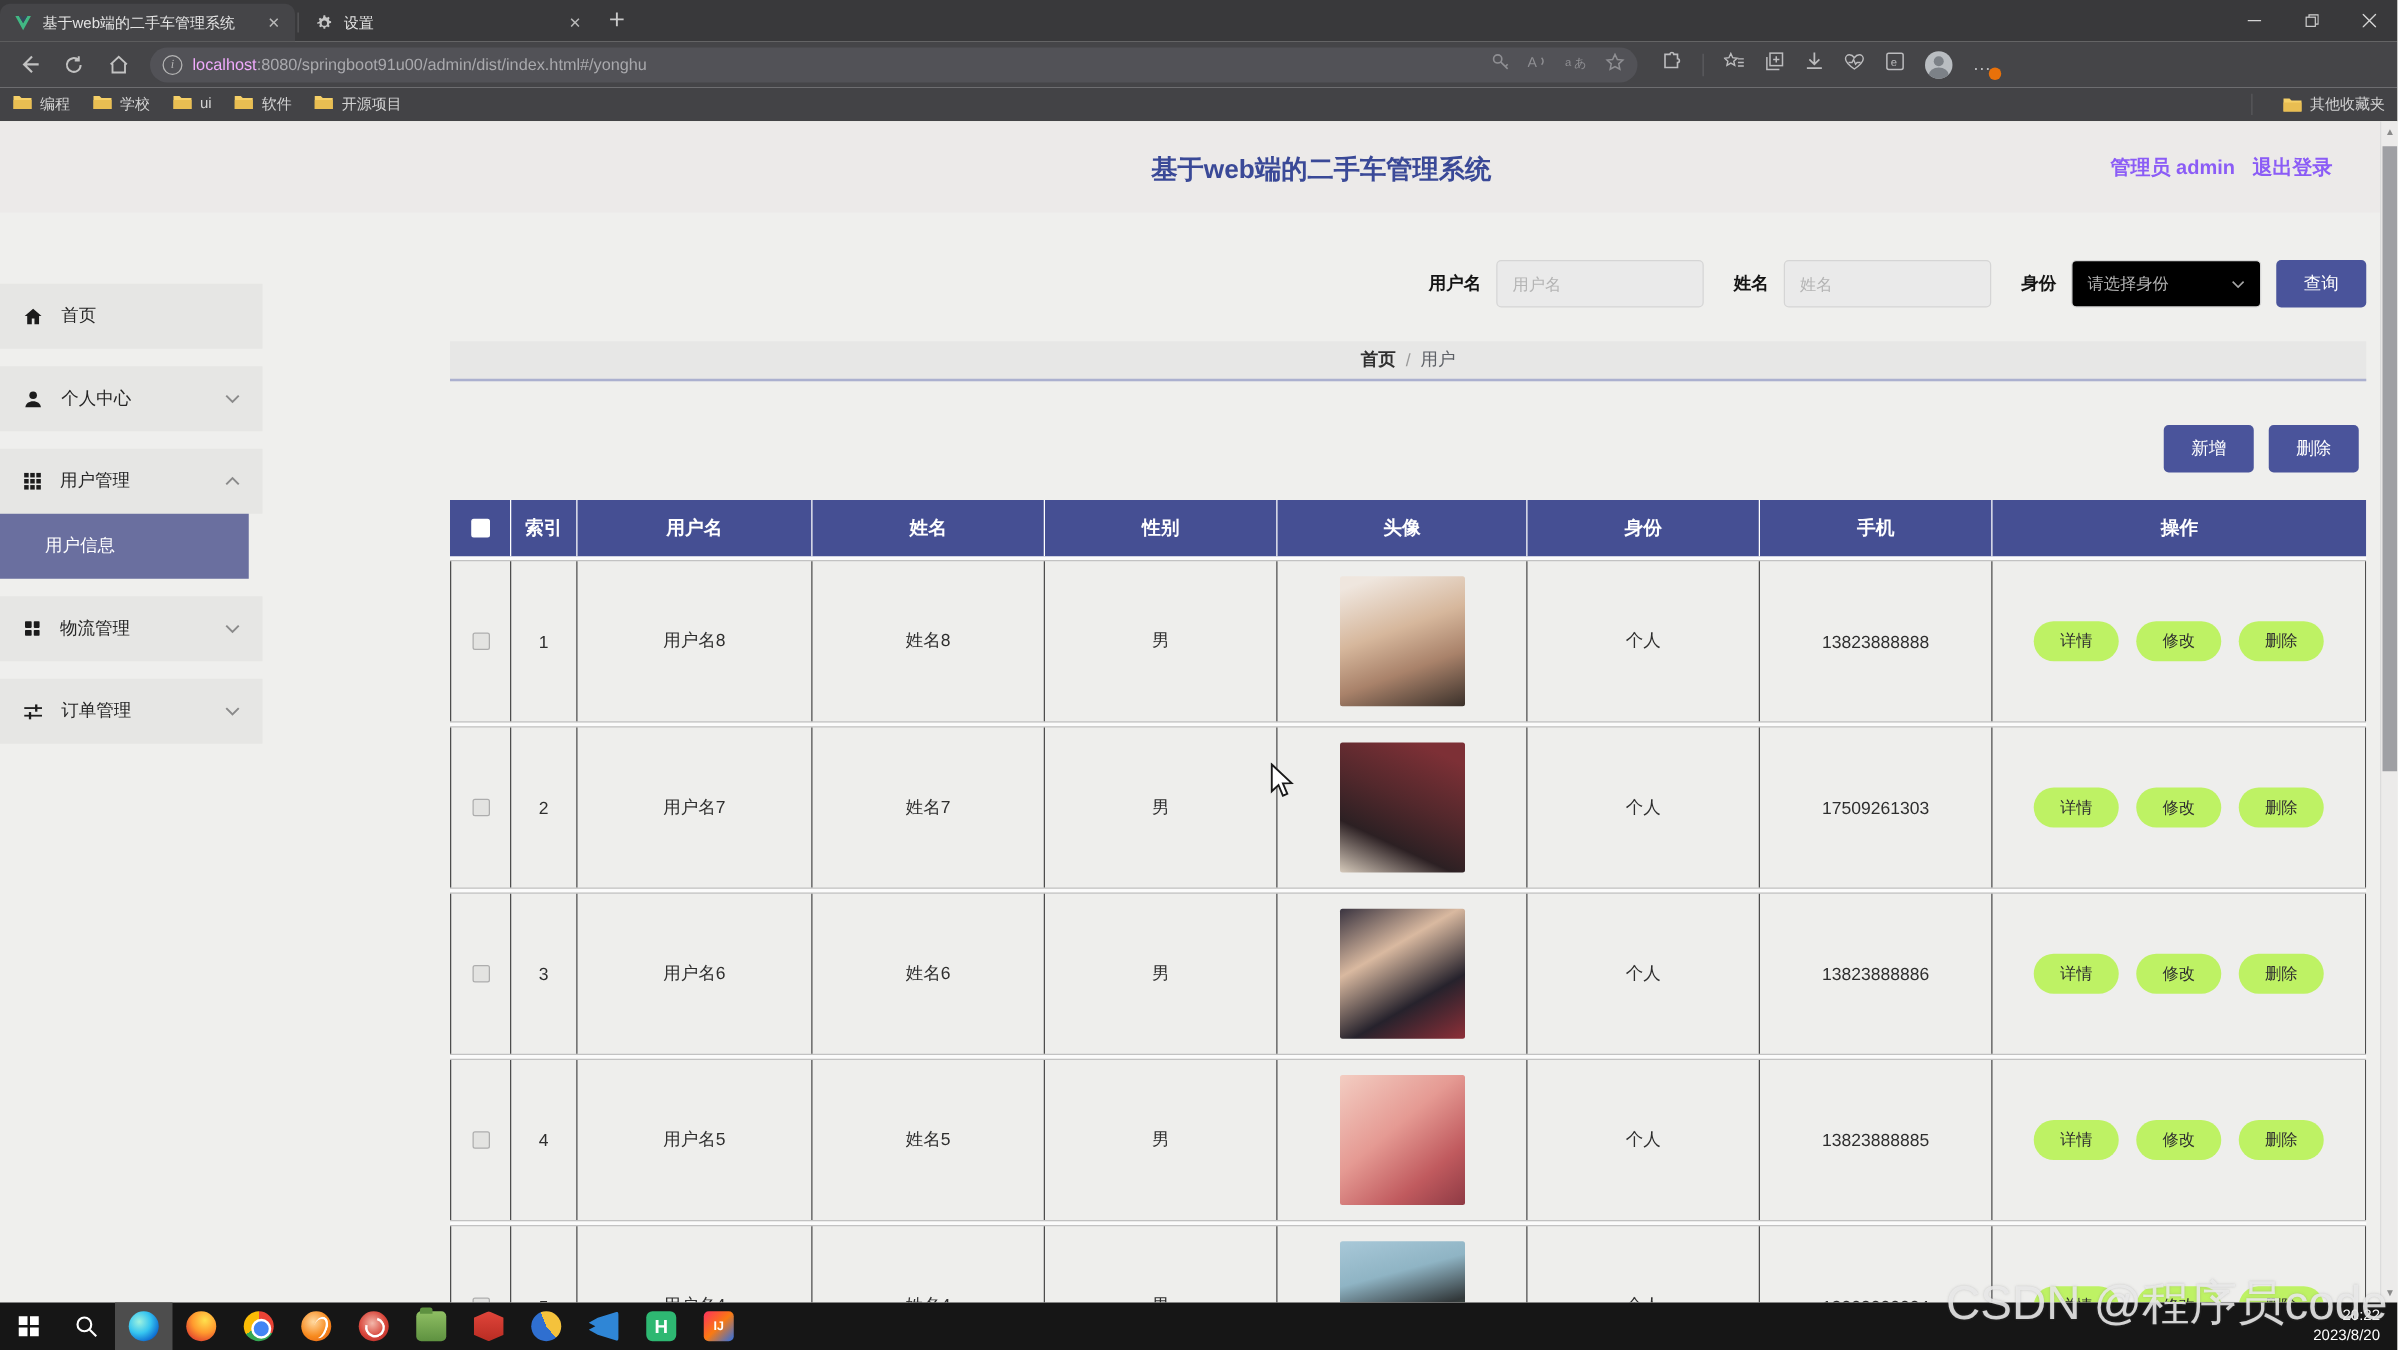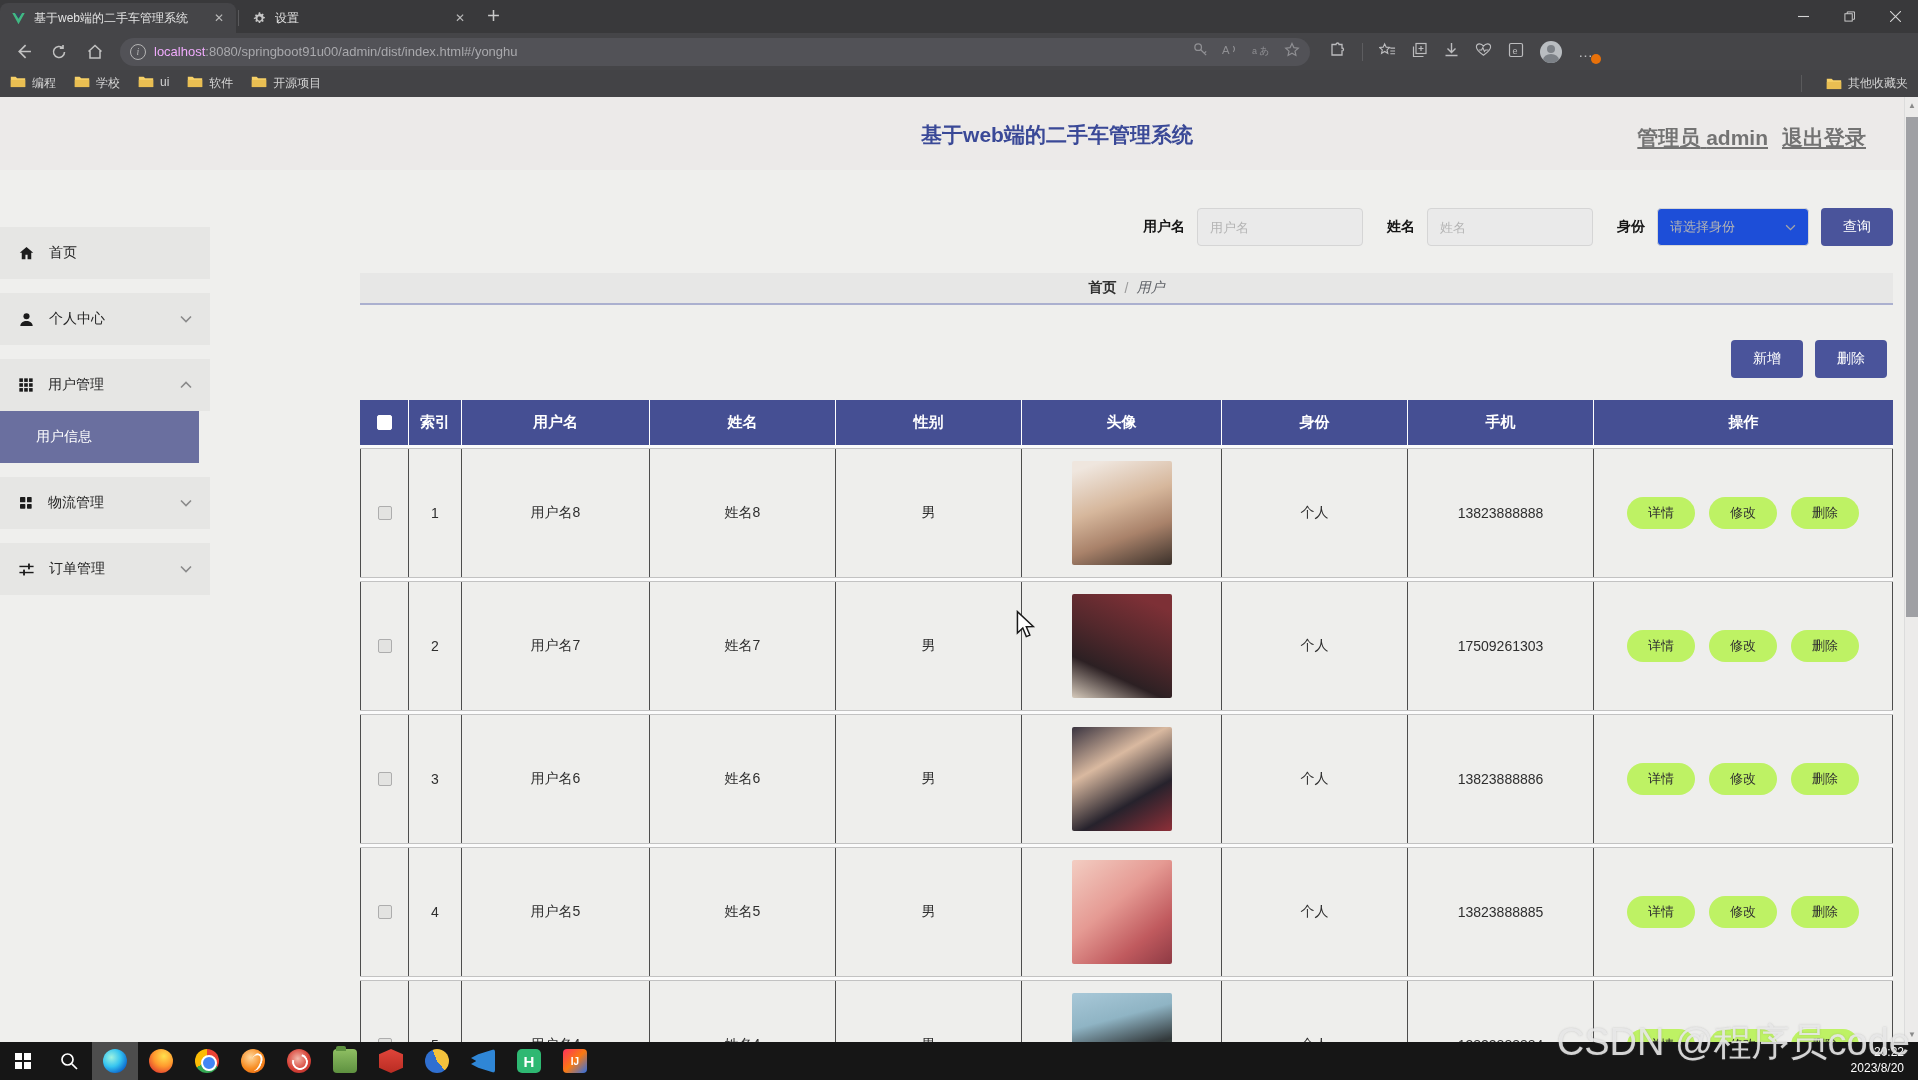--- a/index.html
+++ b/index.html
@@ -34,40 +34,40 @@
   .dots-btn { position:relative; font-size:15px; letter-spacing:1px; }
   .dots-btn .badge { position:absolute; right:-7px; bottom:-4px; width:10px; height:10px; background:#e8710a; border-radius:50%; }
   .bookmarksbar { height:27px; background:#434346; display:flex; align-items:center; padding:0 10px; gap:18px; font-size:12px; color:#d3d3d3; }
   .bm { display:flex; align-items:flex-start; gap:6px; }
   .bm-right { margin-left:auto; display:flex; align-items:center; gap:6px; border-left:1px solid #5a5a5c; padding-left:24px;text-align:right; }
 
   
   .page { position:absolute; top:97px; left:0; right:0; height:945px; background:#efefed; overflow:hidden; }
   .page-header { position:absolute; top:0; left:0; right:14px; height:73px; background:#eceae9; }
   .page-title { position:absolute; left:210px; right:0; top:24px; text-align:center; font-size:21px; font-weight:bold; color:#3a4997; }
-  .user-links { position:absolute; right:38px; top:27px; font-size:21px; font-weight:bold; color:#737373; display:flex; gap:14px;text-decoration:underline; }
+  .user-links { position:absolute; right:38px; top:27px; font-size:16px; font-weight:bold; color:#8b5cf6; display:flex; gap:14px; }
 
   .sidebar { position:absolute; left:0; top:130px; width:210px; }
   .side-item { width:210px; height:52px; background:#e6e6e4; display:flex; align-items:center; padding:0 18px; gap:14px; color:#262626; font-size:14px; margin-top:14px; }
   .side-item:first-child { margin-top:0; }
   .side-item .chev { margin-left:auto; color:#8a8a8a; display:flex; }
   .side-sub { width:199px; height:52px; background:#6a6f9f; color:#fff; display:flex; align-items:center; padding-left:36px; font-size:14px; }
   .side-icon { display:flex; color:#1c1c1c; }
 
   .main { position:absolute; left:360px; width:1533px; top:0; bottom:0; }
   .filterbar { position:absolute; top:111px; right:0; display:flex; align-items:center; gap:12px; }
   .f-label { font-size:14px; font-weight:bold; color:#141414; margin-left:12px; }
   .f-input { width:166px; height:38px; background:#eaeaea; border:1px solid #d5d5d5; border-radius:4px; padding:0 12px; font-size:13px; color:#333; font-family:inherit; }
   .f-input::placeholder { color:#b4b4b4; }
-  .f-select { width:152px; height:38px; background:#1d4ed8; border:1px solid #d5d5d5; border-radius:4px; padding:0 12px; font-size:13px; color:#b4b4b4; display:flex; align-items:center; justify-content:space-between; }
+  .f-select { width:152px; height:38px; background:#000000; border:1px solid #d5d5d5; border-radius:4px; padding:0 12px; font-size:13px; color:#b4b4b4; display:flex; align-items:center; justify-content:space-between; }
   .btn-indigo { height:38px; background:#4a549b; color:#fff; border:none; border-radius:4px; font-size:14px; padding:0 22px; font-family:inherit; }
   .breadcrumb { position:absolute; top:176px; left:0; right:0; height:32px; background:#e7e7e6; border-bottom:2px solid #abb0cf; display:flex; align-items:center; justify-content:center; gap:8px; font-size:14px; }
   .bc-home { color:#2f2f2f; font-weight:bold; }
   .bc-sep { color:#9a9a9a; }
-  .bc-cur { color:#5d6066;font-style:italic; }
+  .bc-cur { color:#5d6066; }
   .actionbar { position:absolute; top:243px; right:6px; display:flex; gap:12px; }
 
   .tablewrap { position:absolute; top:303px; left:0; right:0; bottom:0; overflow:hidden; background:#fbfbfb; }
   .tgrid { display:grid; grid-template-columns:49px 53px 188px 186px 186px 200px 186px 186px 1fr; }
   .thead { background:#454f93; height:45px; margin-bottom:3px; }
   .th { display:flex; align-items:center; justify-content:center; color:#fff; font-size:15px; font-weight:bold; border-right:1px solid #fff; }
   .th:last-child { border-right:none; }
   .trow { background:#eeeeec; height:130px; margin-bottom:3px; border-top:1px solid #c2c2c2; border-bottom:1px solid #c2c2c2; }
   .cell { display:flex; align-items:center; justify-content:center; font-size:14px; color:#2e2e2e; border-right:1px solid #4d4d4d; }
   .cell:first-child { border-left:1px solid #4d4d4d; }

